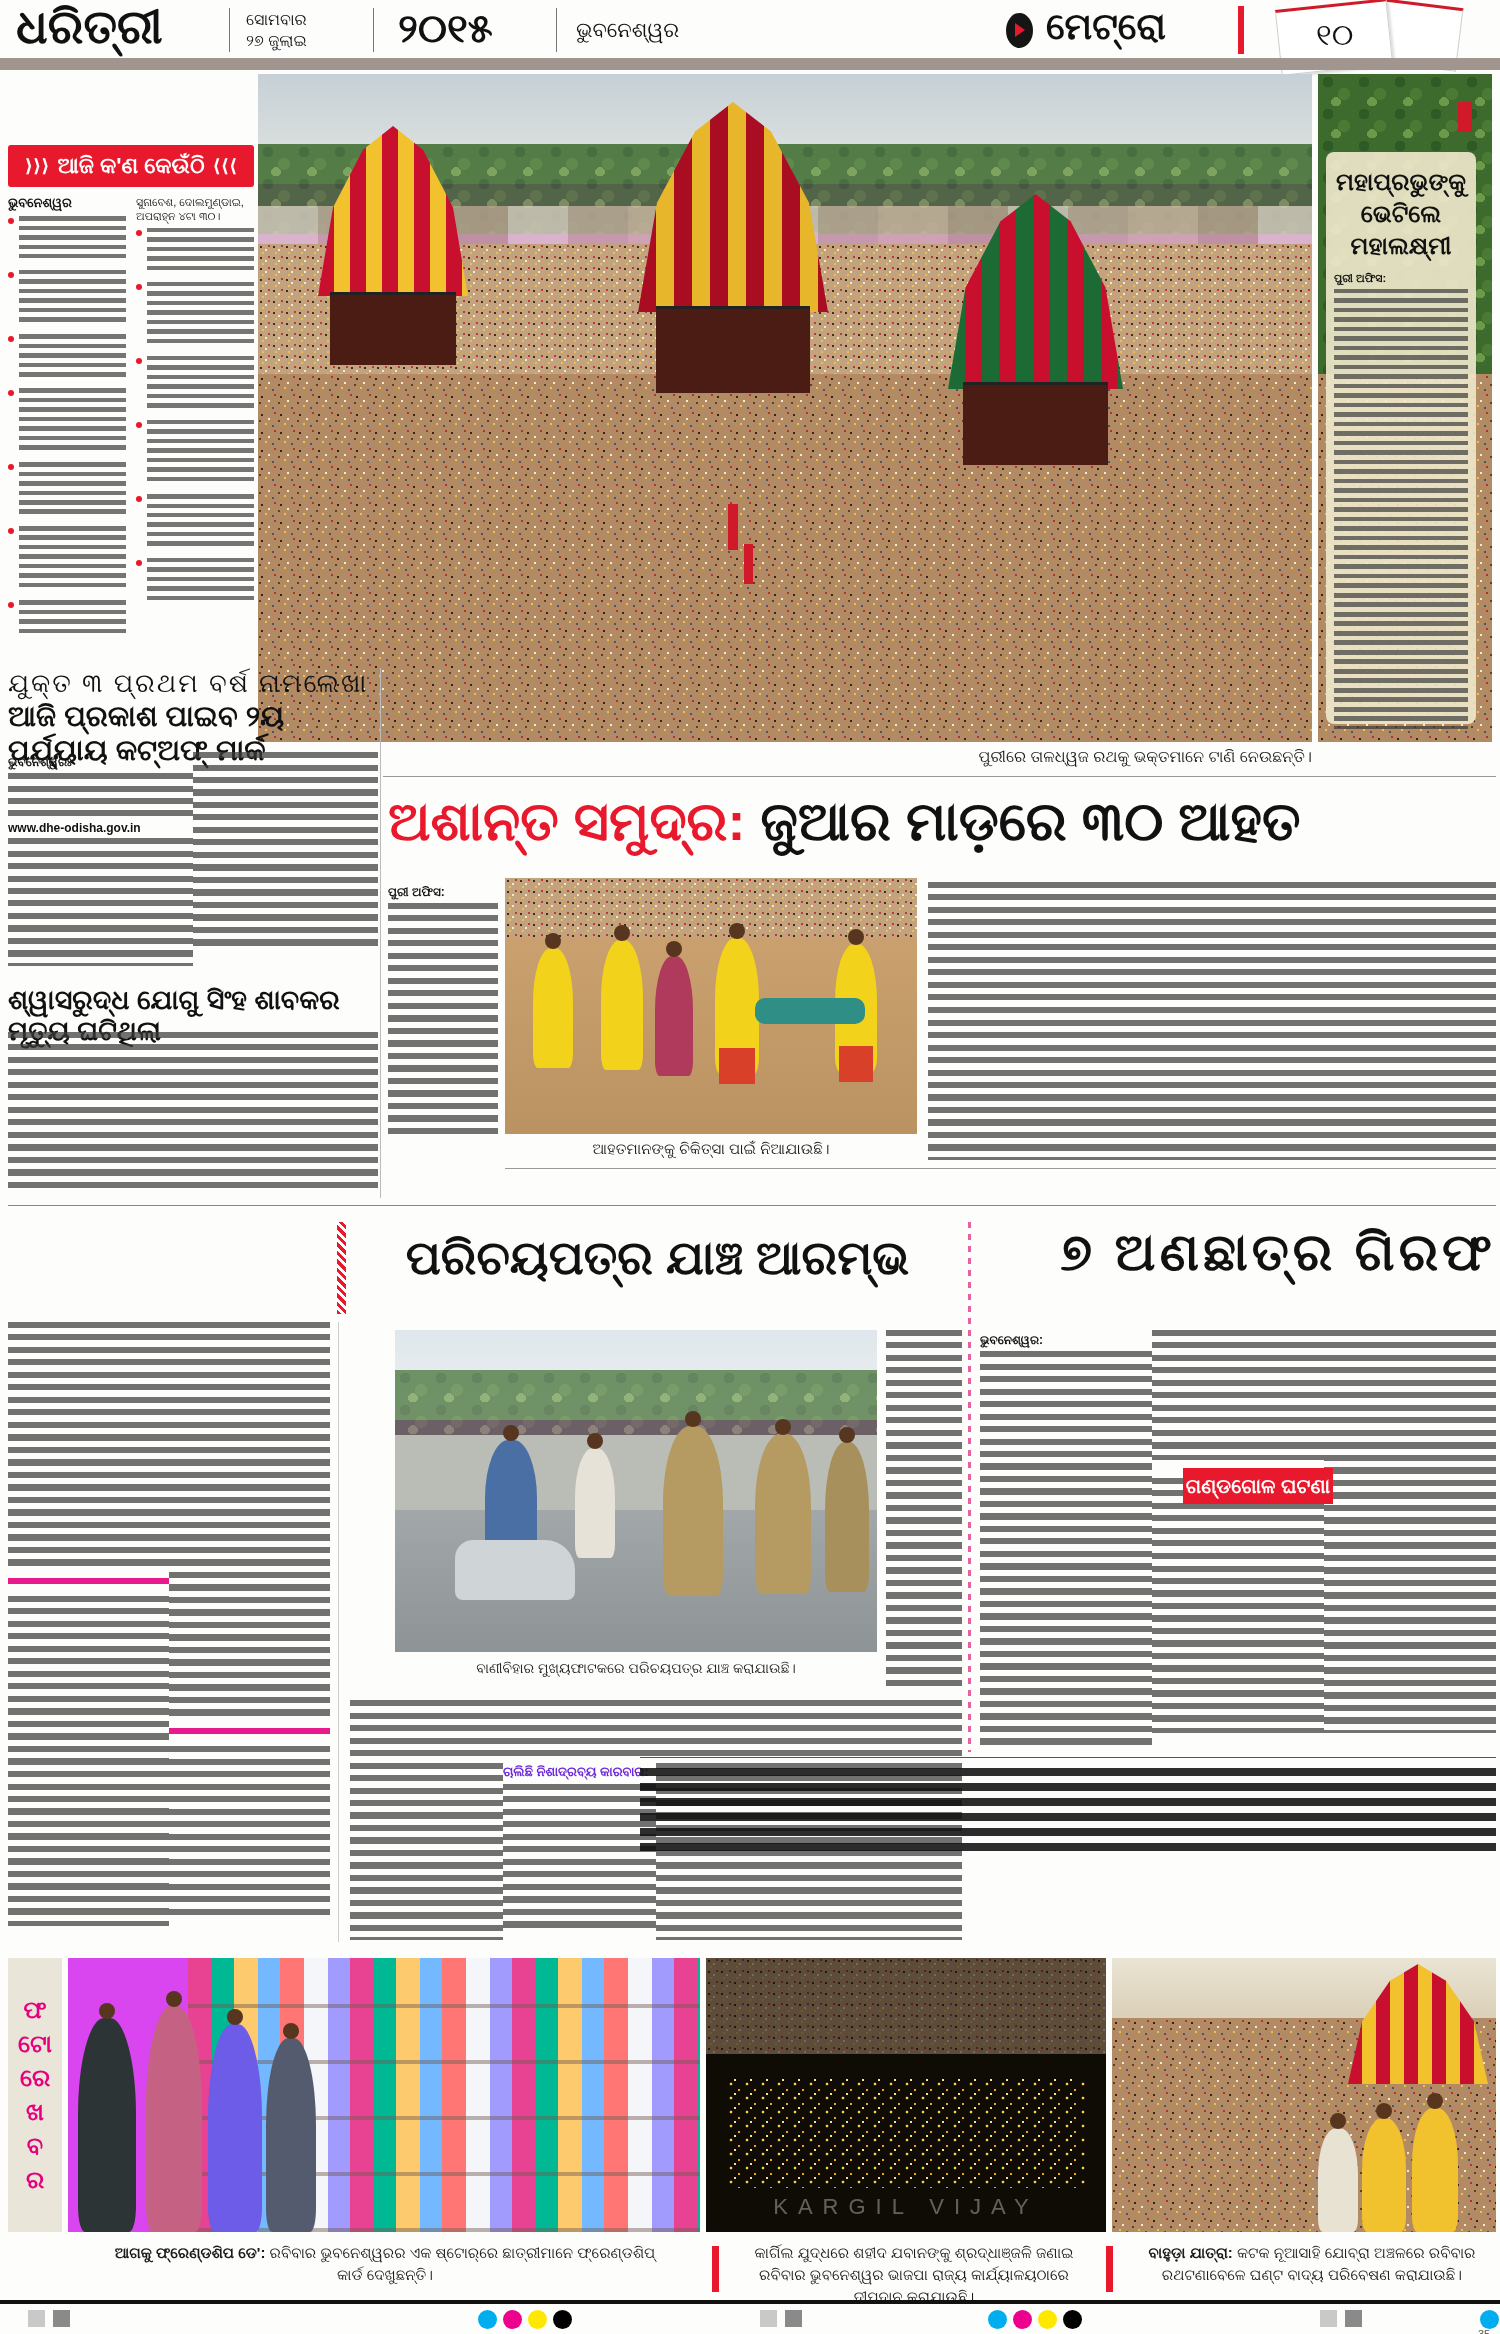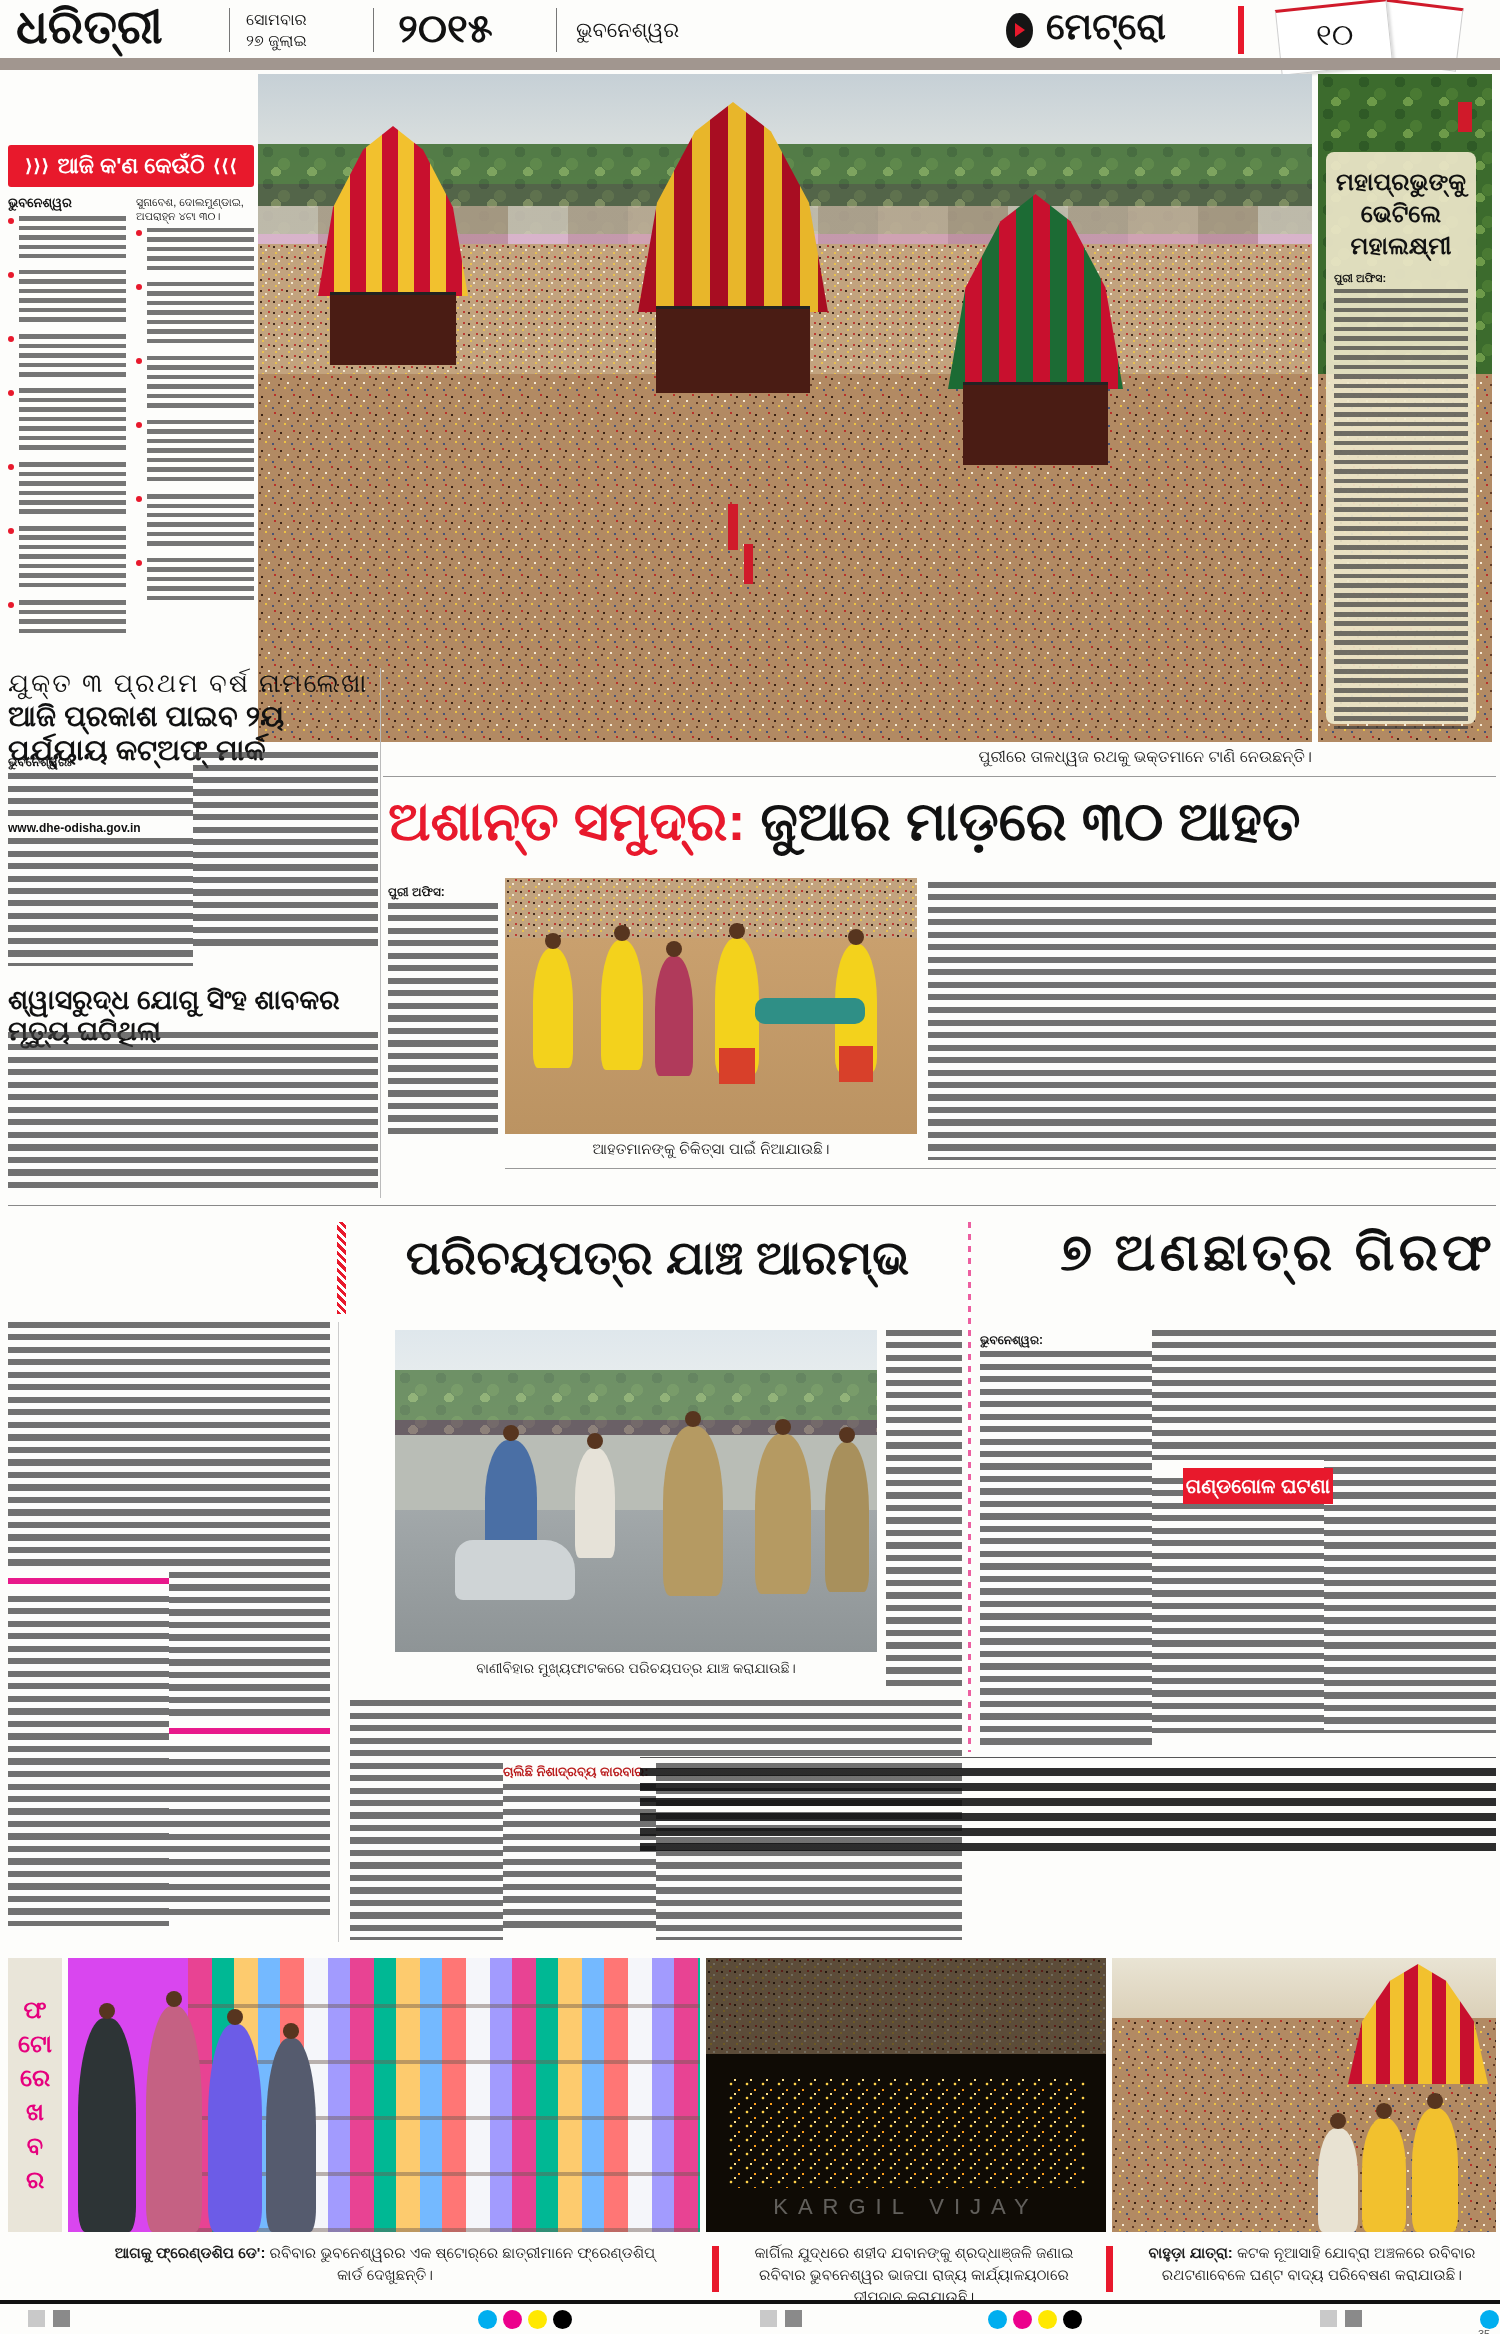--- a/index.html
+++ b/index.html
@@ -270,21 +270,21 @@
   <div class="abs caption" style="left:395px;top:1660px;width:482px;text-align:center;font-size:14px;">ବାଣୀବିହାର ମୁଖ୍ୟଫାଟକରେ ପରିଚୟପତ୍ର ଯାଞ୍ଚ କରାଯାଉଛି।</div>
 
   <div class="abs" style="left:886px;top:1330px;width:76px;">
     <div class="gk" style="height:356px;"></div>
   </div>
   <div class="abs" style="left:350px;top:1700px;width:612px;">
     <div class="cols">
       <div class="gk" style="height:240px;"></div>
       <div>
         <div class="gk" style="height:60px;"></div>
-        <div style="font-size:13px;font-weight:bold;color:#b91c1c;margin:4px 0;">ଚାଲିଛି ନିଶାଦ୍ରବ୍ୟ କାରବାର:</div>
+        <div style="font-size:13px;font-weight:bold;color:#6d28d9;margin:4px 0;">ଚାଲିଛି ନିଶାଦ୍ରବ୍ୟ କାରବାର:</div>
         <div class="gk" style="height:150px;"></div>
       </div>
       <div class="gk" style="height:240px;"></div>
       <div class="gk" style="height:240px;"></div>
     </div>
   </div>
   <div class="abs" style="left:968px;top:1222px;width:3px;height:530px;background:repeating-linear-gradient(to bottom,#ec5fa0 0 6px,#fff 6px 12px);"></div>
 
   <div class="abs" style="left:980px;top:1222px;width:516px;font-size:52px;font-weight:bold;text-align:right;letter-spacing:4px;">୭ ଅଣଛାତ୍ର ଗିରଫ</div>
   <div class="abs" style="left:980px;top:1330px;width:516px;">

